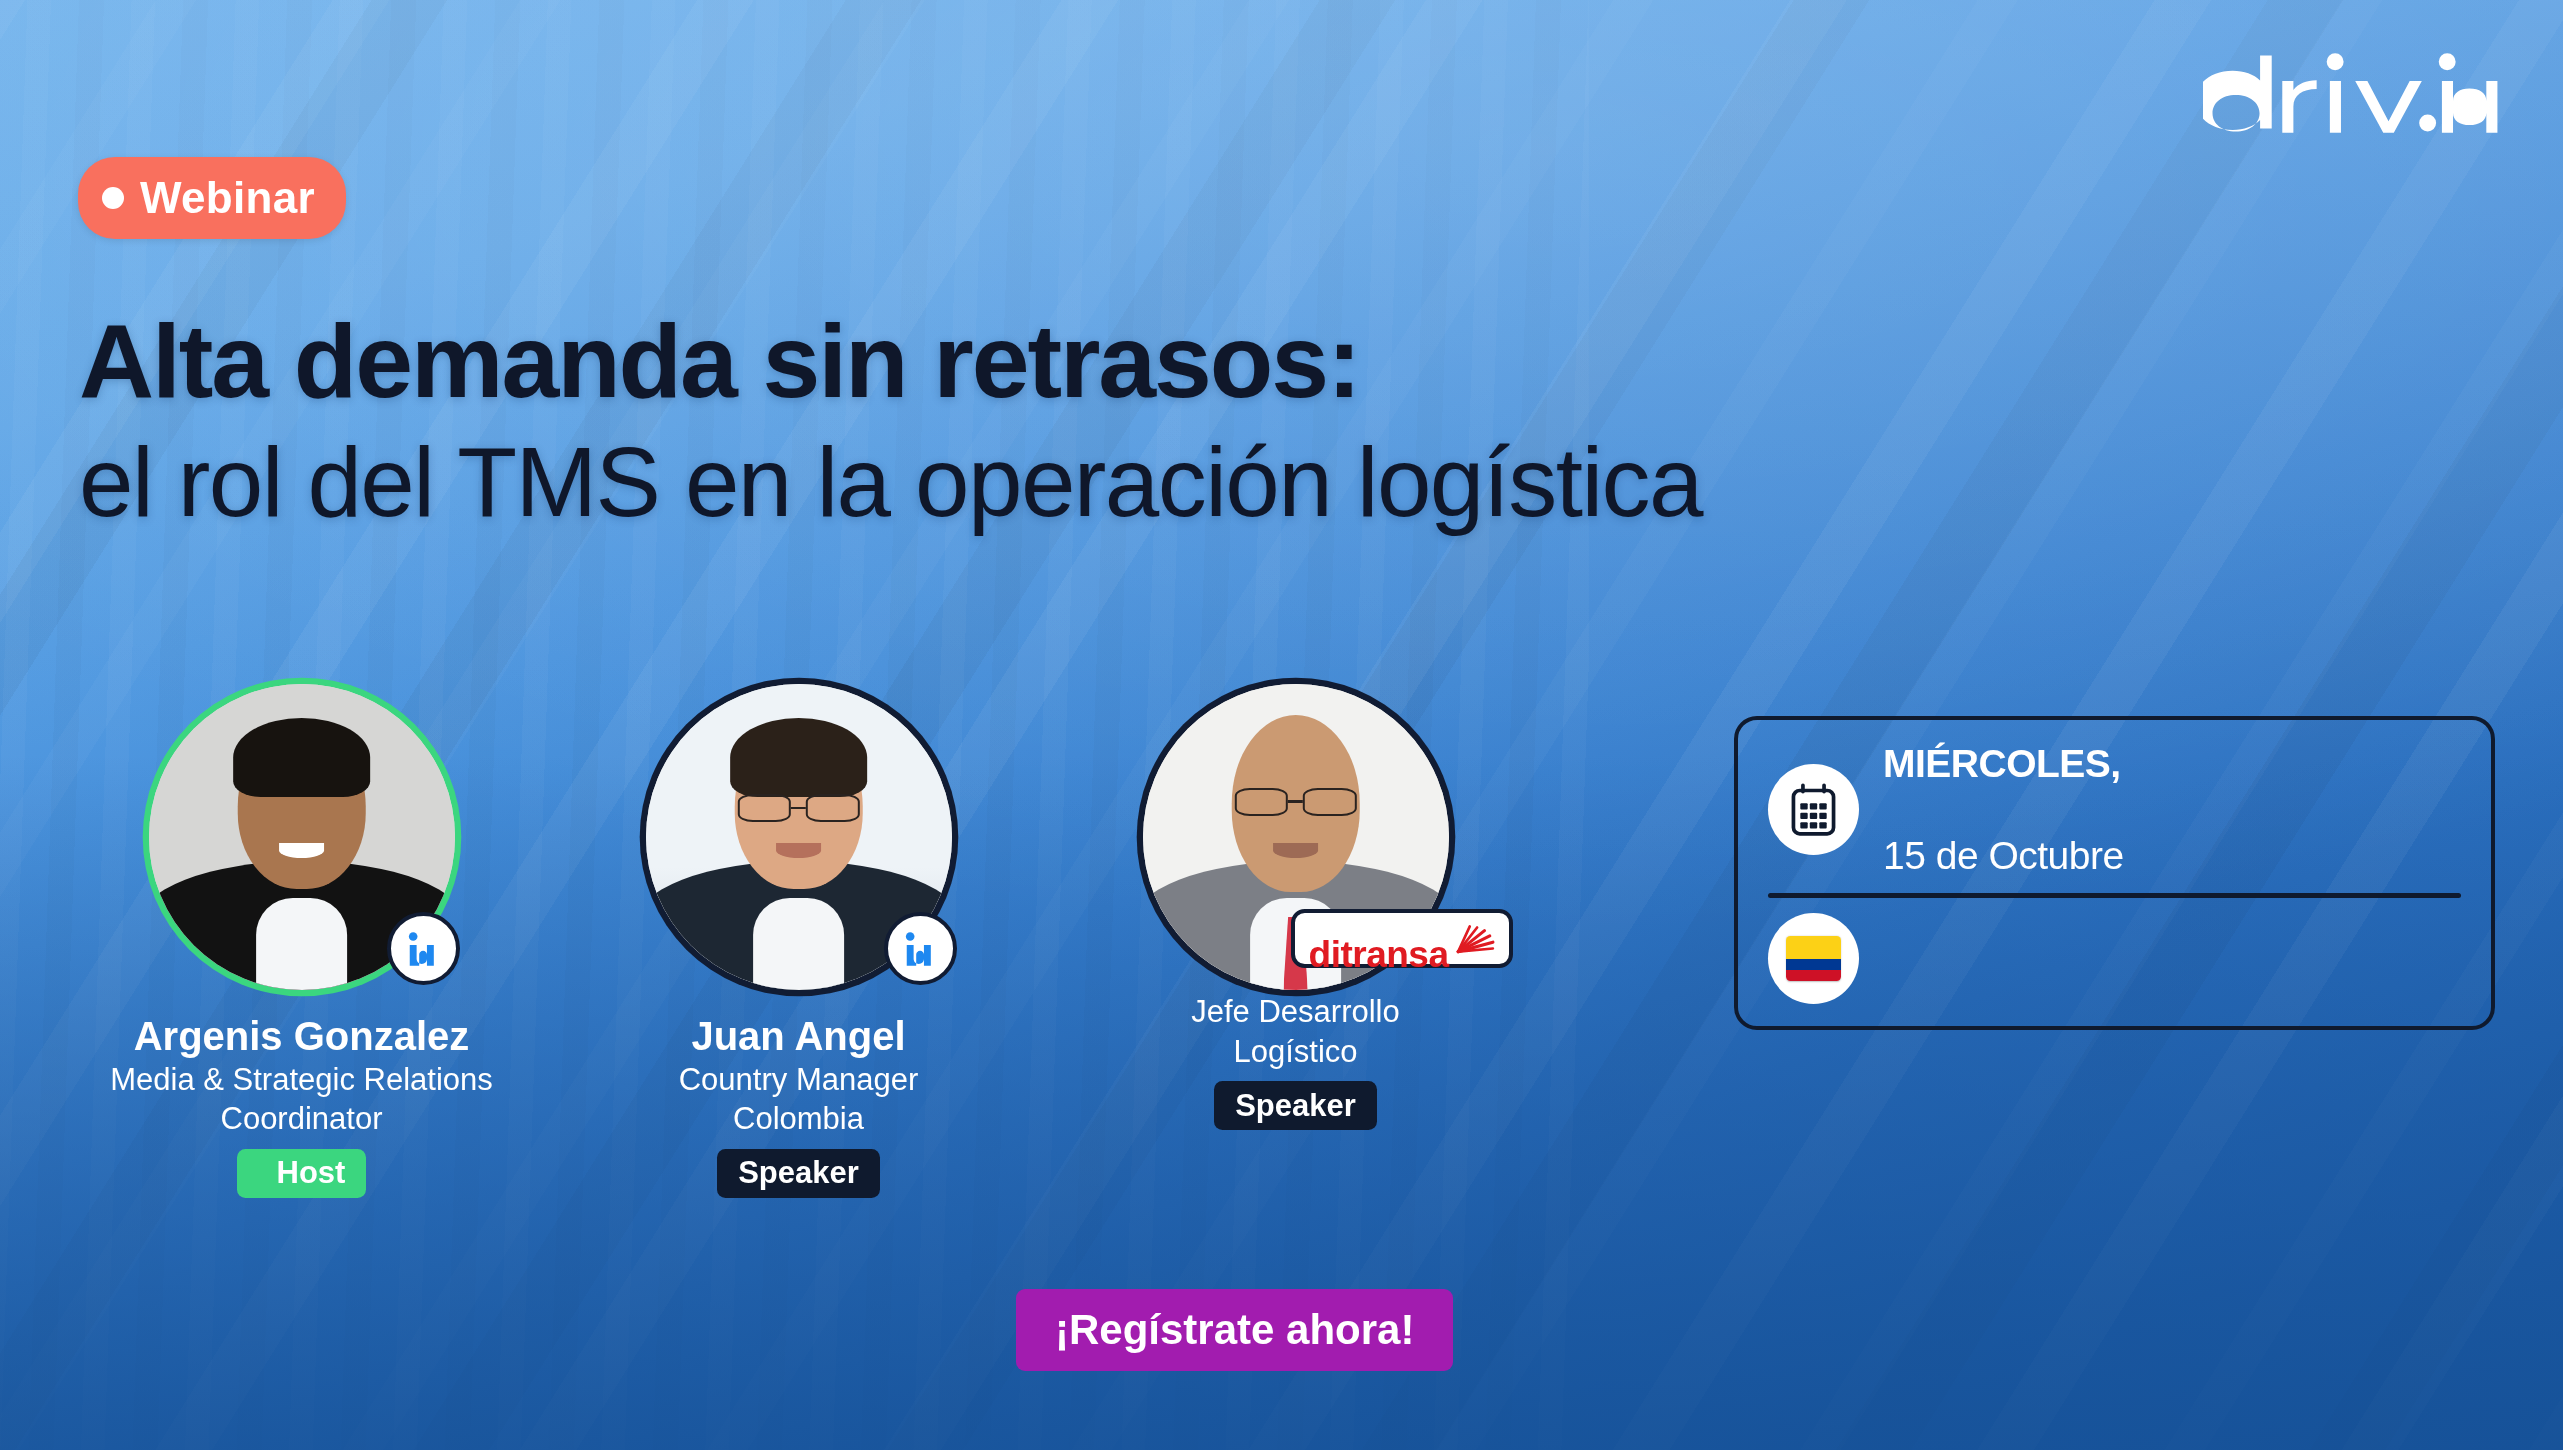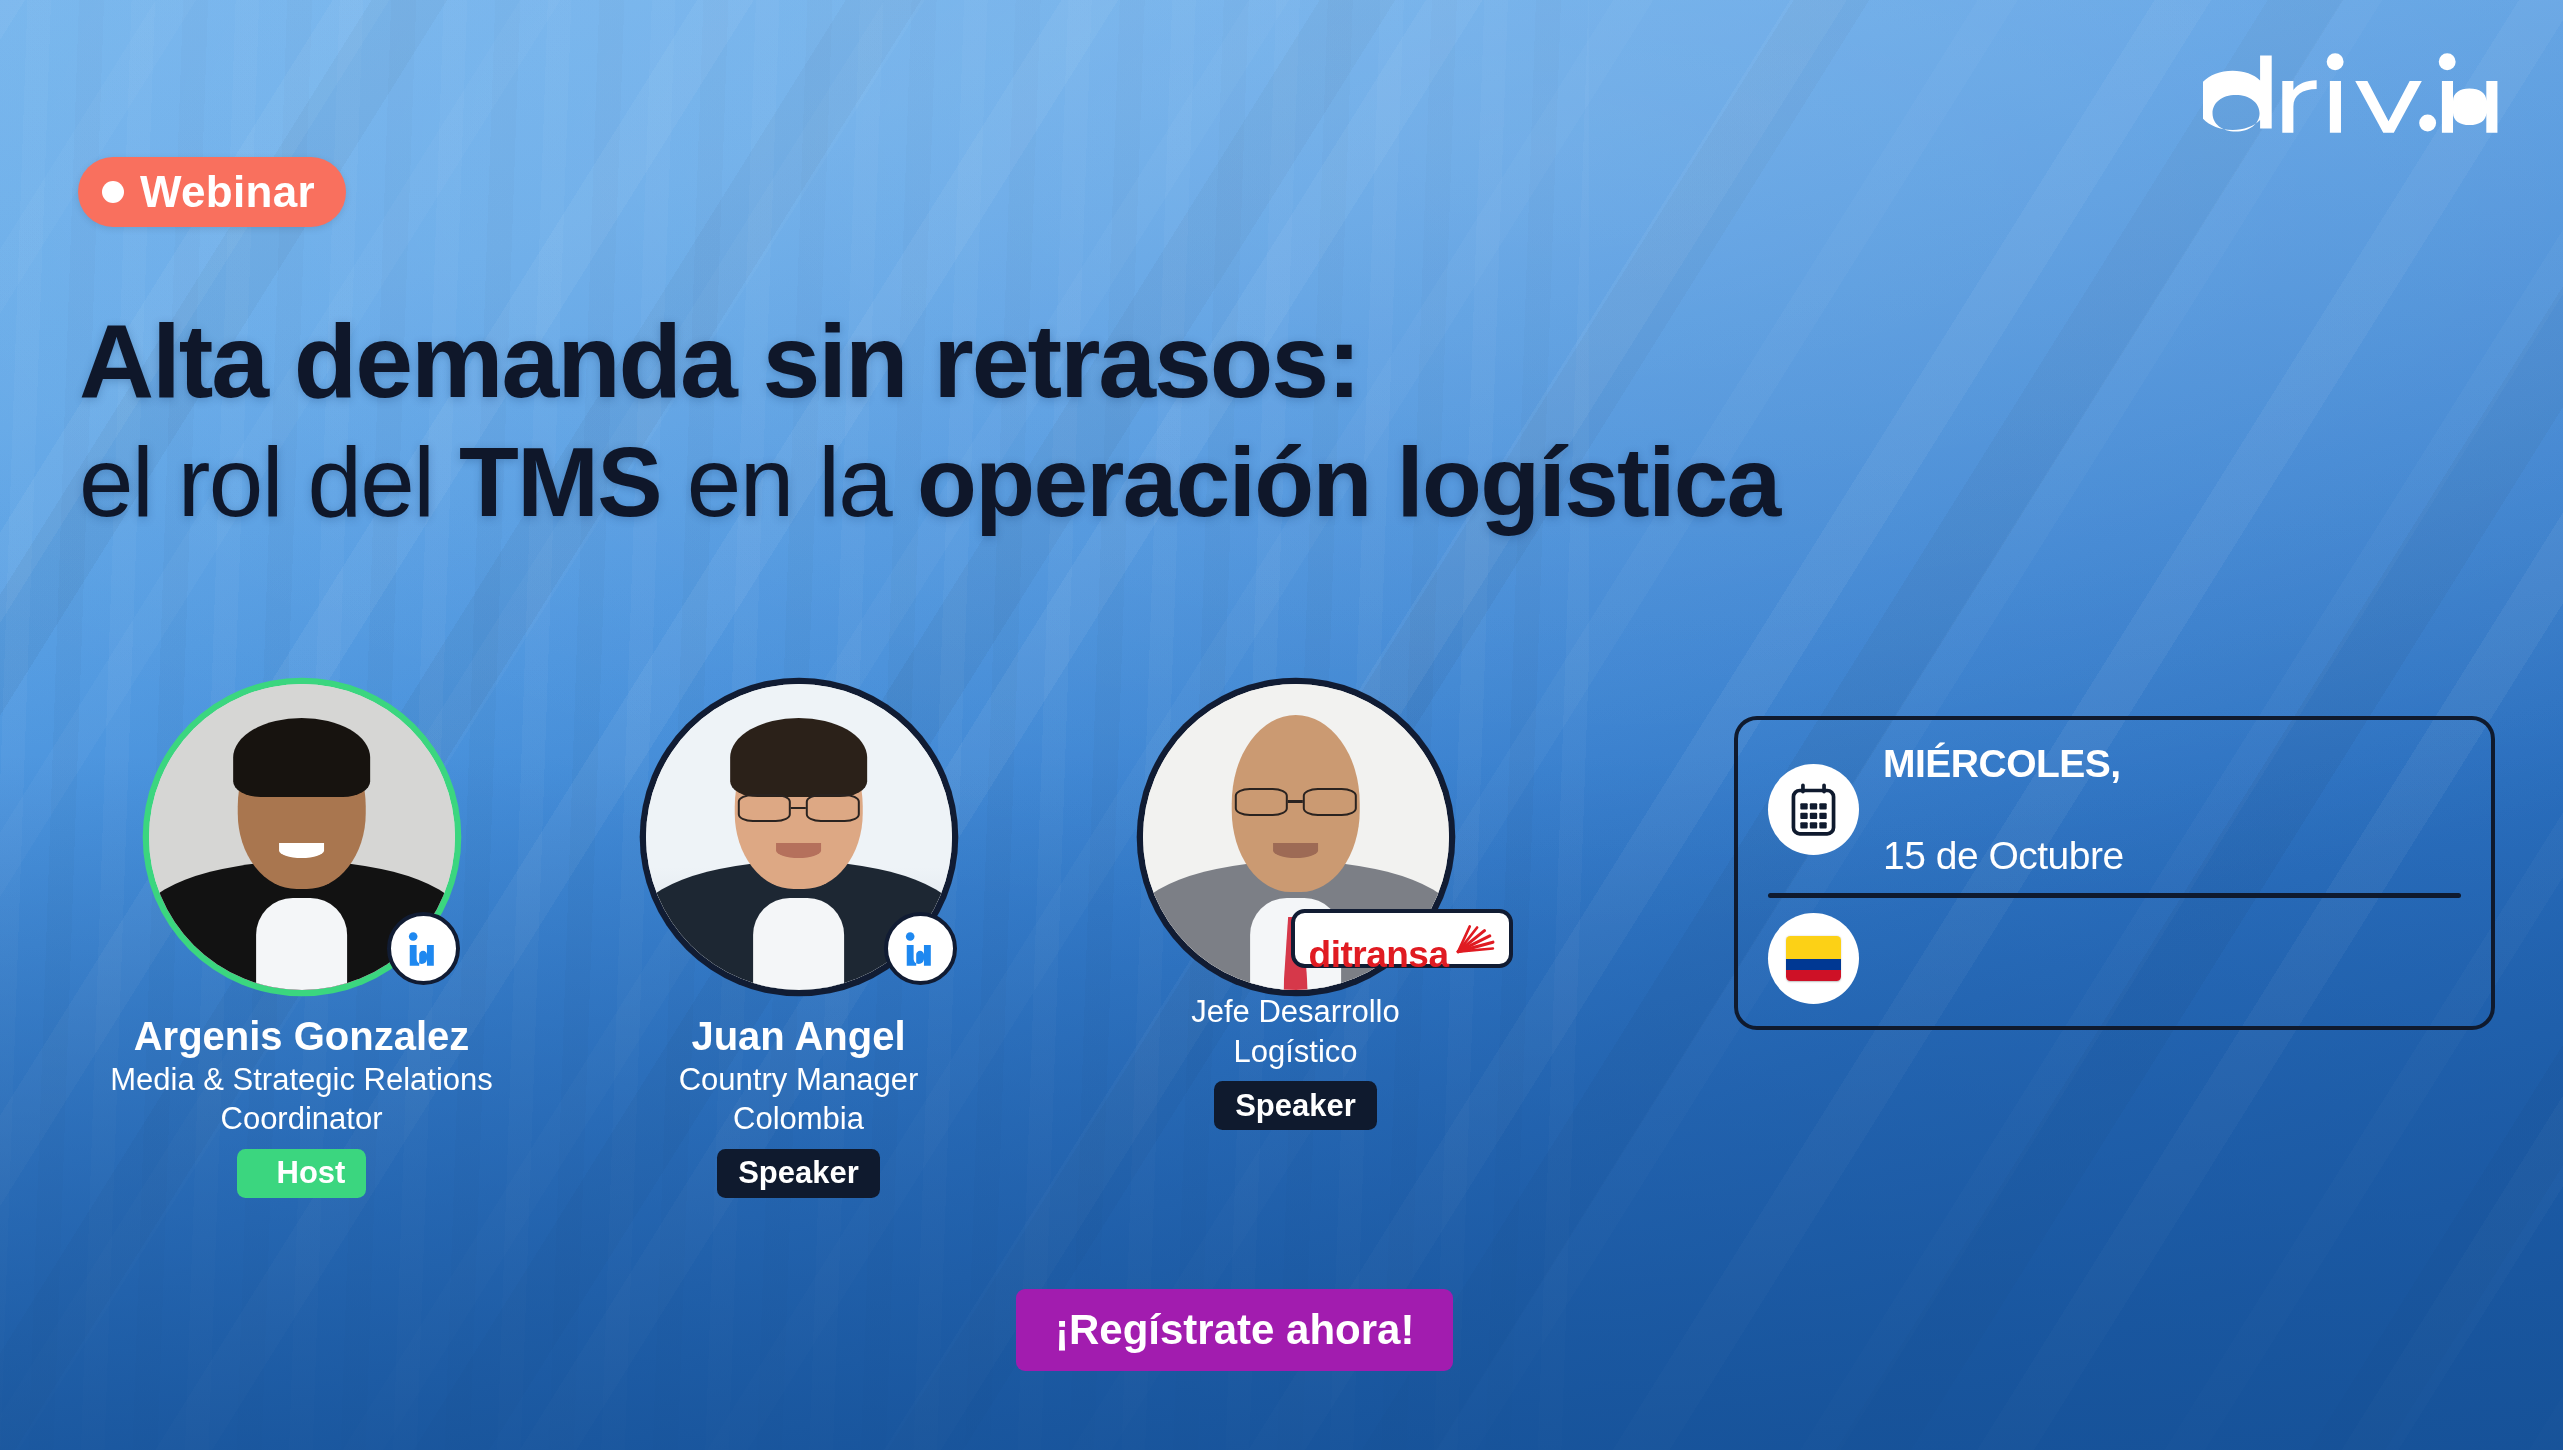--- a/index.html
+++ b/index.html
@@ -83,34 +83,34 @@
     position:absolute; right:64px; top:49px;
     color:#fff; font-size:92px; font-weight:700;
     letter-spacing:-1.1px; line-height:1;
     display:flex; align-items:baseline;
   }
   .logo-svg { display:block; }
 
   
   .webinar-pill {
     position:absolute; left:78px; top:157px;
-    height:70px; padding:0 31px 0 24px;
+    height:82px; padding:0 31px 0 24px;
     background:#f9705e; border-radius:37px;
     display:flex; align-items:center; gap:16px;
     box-shadow:0 2.1px 7.4px rgba(0,0,0,.10);
   }
   .webinar-dot { width:22px; height:22px; border-radius:50%; background:#fff; flex:0 0 auto; }
   .webinar-label { color:#fff; font-size:44px; font-weight:700; letter-spacing:0.3px; line-height:1; }
 
   
   .headline { position:absolute; left:79px; top:306px; width:2314px; }
   .hl-line { color:#0f172a; line-height:1.06; white-space:nowrap; text-shadow:0 2.1px 8.5px rgba(10,45,90,.25); }
   .hl-1 { font-size:104px; font-weight:800; letter-spacing:-2.1px; }
   .hl-2 { font-size:98px; font-weight:400; letter-spacing:-1.6px; margin-top:15px; }
-  .hl-2 b { font-weight:700; }
+  .hl-2 b { font-weight:400; }
 
   
   .speakers { position:absolute; left:53px; top:684px; width:1495px; display:flex; }
   .speaker { width:497px; display:flex; flex-direction:column; align-items:center; }
 
   .avatar-wrap { position:relative; width:306px; height:306px; }
   .avatar {
     position:absolute; inset:0; border-radius:50%;
     overflow:hidden; background:#dcdcdc;
   }

